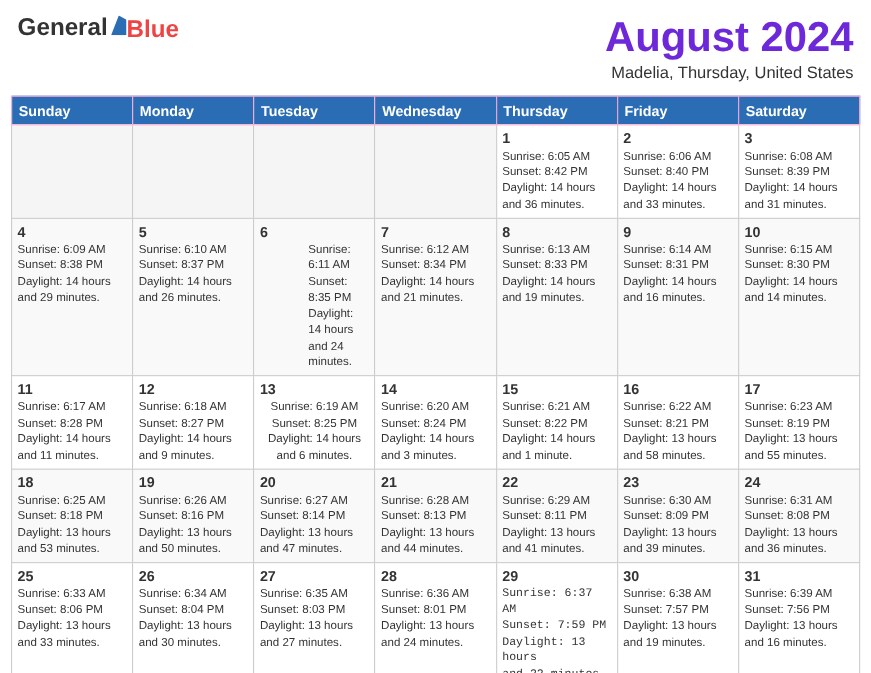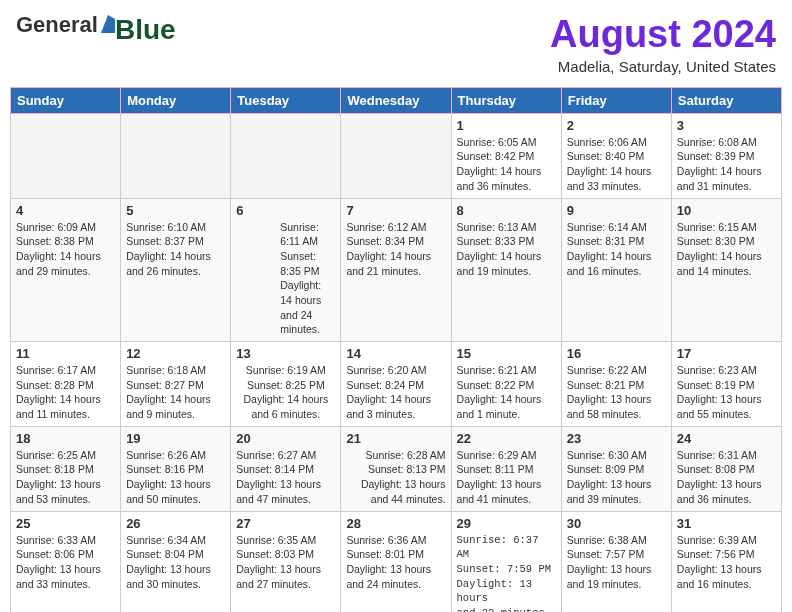--- a/index.html
+++ b/index.html
@@ -86,26 +86,26 @@
   <div class="logo">
     <div style="display:flex; align-items:center; line-height:1">
       <span class="logo-general" style="font-size:22px;font-weight:bold;color:#333;">General</span>
       <span style="display:inline-block;margin-left:3px;vertical-align:middle;">
         <svg width="14" height="18" viewBox="0 0 14 18">
           <polygon points="0,18 14,18 14,4 7,0" fill="#2a6db5"></polygon>
         </svg>
       </span>
     </div>
     <div>
-      <span class="logo-blue" style="font-size:28px;font-weight:bold;color:#14532d;">Blue</span>
+      <span class="logo-blue" style="font-size:22px;font-weight:bold;color:#ef4444;">Blue</span>
     </div>
   </div>
   <div class="title-area">
     <div class="month-title">August 2024</div>
-    <div class="location">Madelia, Saturday, United States</div>
+    <div class="location">Madelia, Thursday, United States</div>
   </div>
 </div>
 
 <table class="calendar">
   <thead>
     <tr>
     <th>Sunday</th>
         <th>Monday</th>
         <th>Tuesday</th>
         <th>Wednesday</th>
@@ -261,21 +261,21 @@
         </td>
         <td>
           <div class="day-number">20</div>
           <div class="day-info" style="white-space: pre-line;">Sunrise: 6:27 AM
 Sunset: 8:14 PM
 Daylight: 13 hours
 and 47 minutes.</div>
         </td>
         <td>
           <div class="day-number">21</div>
-          <div class="day-info" style="white-space: pre-line; text-align: right;">Sunrise: 6:28 AM
+          <div class="day-info" style="white-space: pre-line;">Sunrise: 6:28 AM
 Sunset: 8:13 PM
 Daylight: 13 hours
 and 44 minutes.</div>
         </td>
         <td>
           <div class="day-number">22</div>
           <div class="day-info" style="white-space: pre-line;">Sunrise: 6:29 AM
 Sunset: 8:11 PM
 Daylight: 13 hours
 and 41 minutes.</div>

